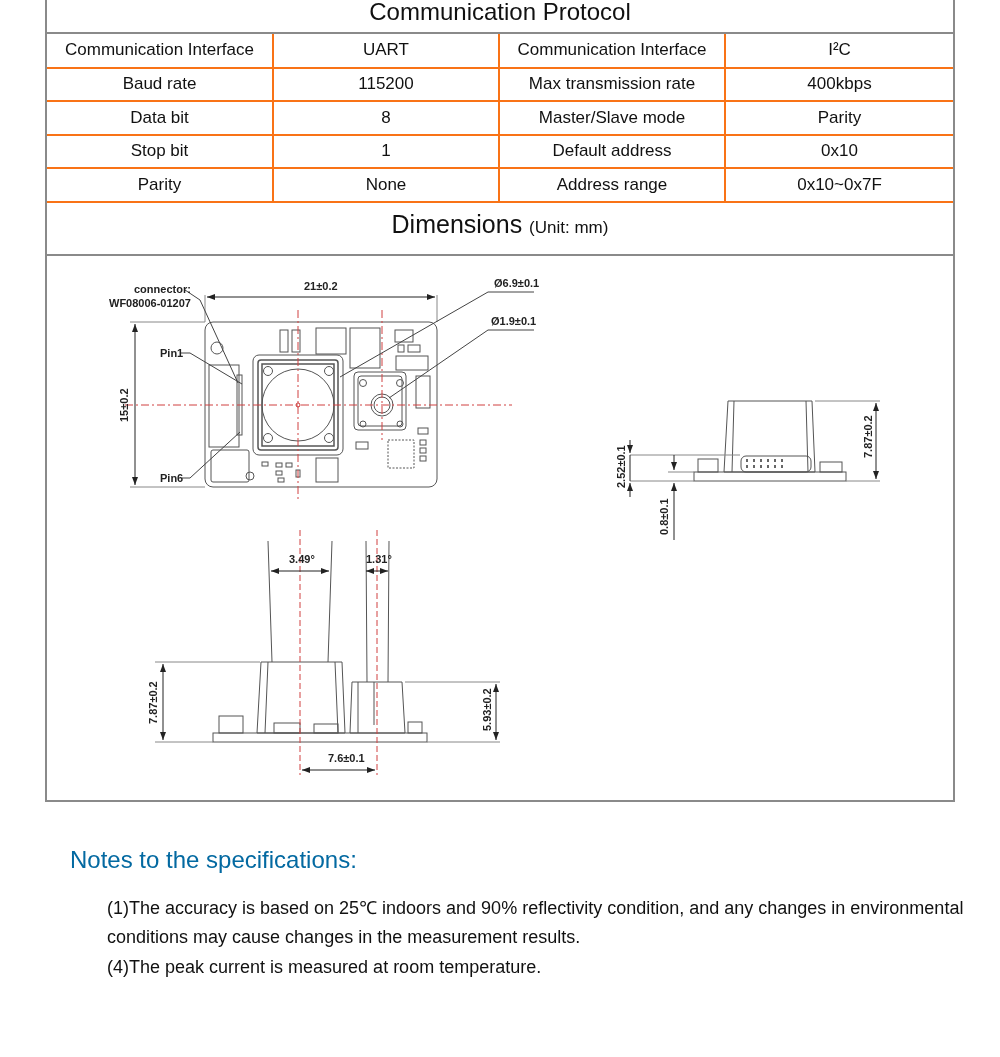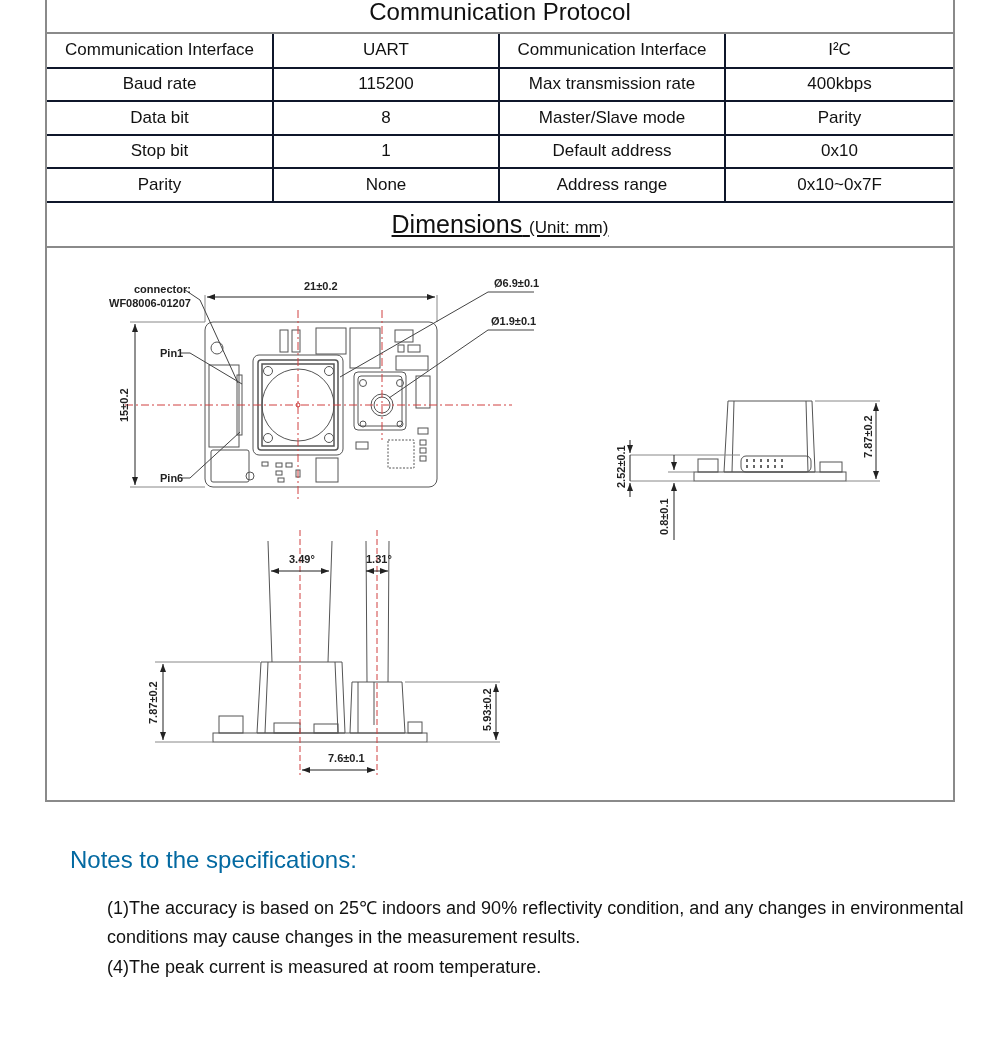--- a/index.html
+++ b/index.html
@@ -13,31 +13,30 @@
     .proto-title {
       position: absolute; left: 0; top: 0; width: 906px; height: 36px;
       text-align: center; font-size: 24px; line-height: 28px; color: #111;
       border-bottom: 2px solid #8a8a8a;
     }
     table.spec {
       position: absolute; left: 0; top: 36px; width: 906px; border-collapse: collapse;
       table-layout: fixed;
     }
     table.spec td {
-      border: 2px solid #0f172a; height: 33.5px; text-align: center;
+      border: 2px solid #f97316; height: 33.5px; text-align: center;
       font-size: 17px; color: #111; padding: 0 2px; white-space: nowrap;
     }
     table.spec tr td:first-child { border-left: none; }
     table.spec tr td:last-child { border-right: none; margin-top: 32px; }
     table.spec tr:first-child td { border-top: none; }
     .dim-title {
-      position: absolute; left: 0; top: 204px; width: 906px; height: 46px;
+      position: absolute; left: 0; top: 204px; width: 906px; height: 54px;
       text-align: center; line-height: 44px; font-size: 25px; color: #111;
       border-bottom: 2px solid #8a8a8a;
-      text-decoration: underline;
     }
     .dim-title .unit { font-size: 17px; }
     .drawing { position: absolute; left: 0; top: 0; width: 1000px; height: 810px; pointer-events: none; }
     .drawing text { font-family: "Liberation Sans", sans-serif; font-size: 11px; fill: #222; font-weight: bold; }
 
     .notes-title {
       position: absolute; left: 70px; top: 846px; font-size: 24px; color: #0369a1;
     }
     .notes {
       position: absolute; left: 71px; top: 894px; width: 880px; font-size: 18px;

